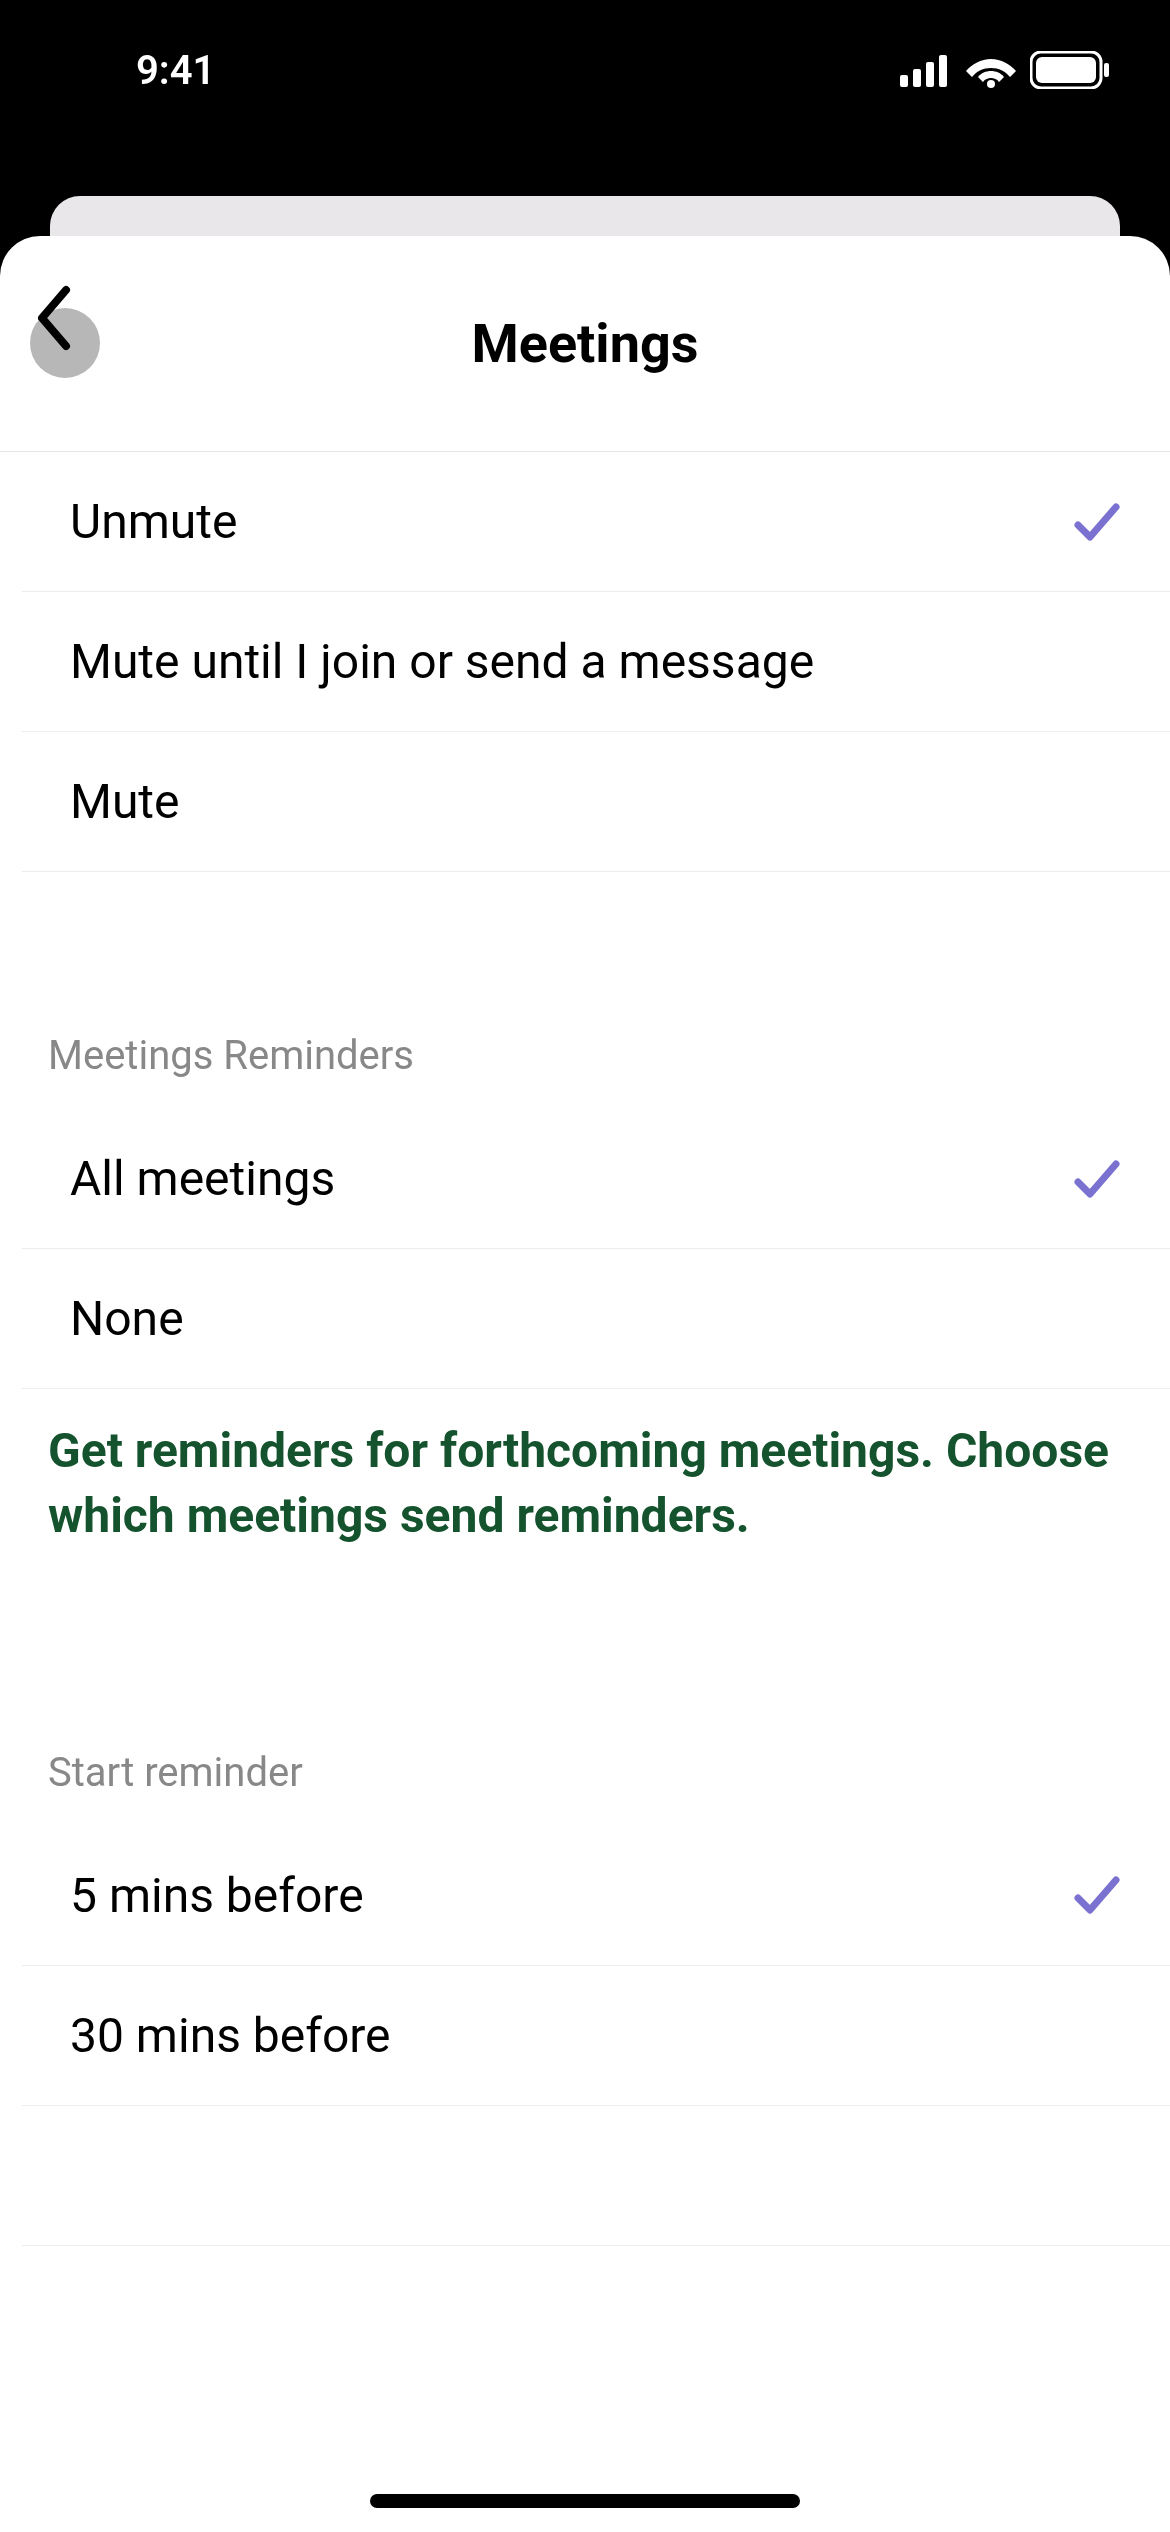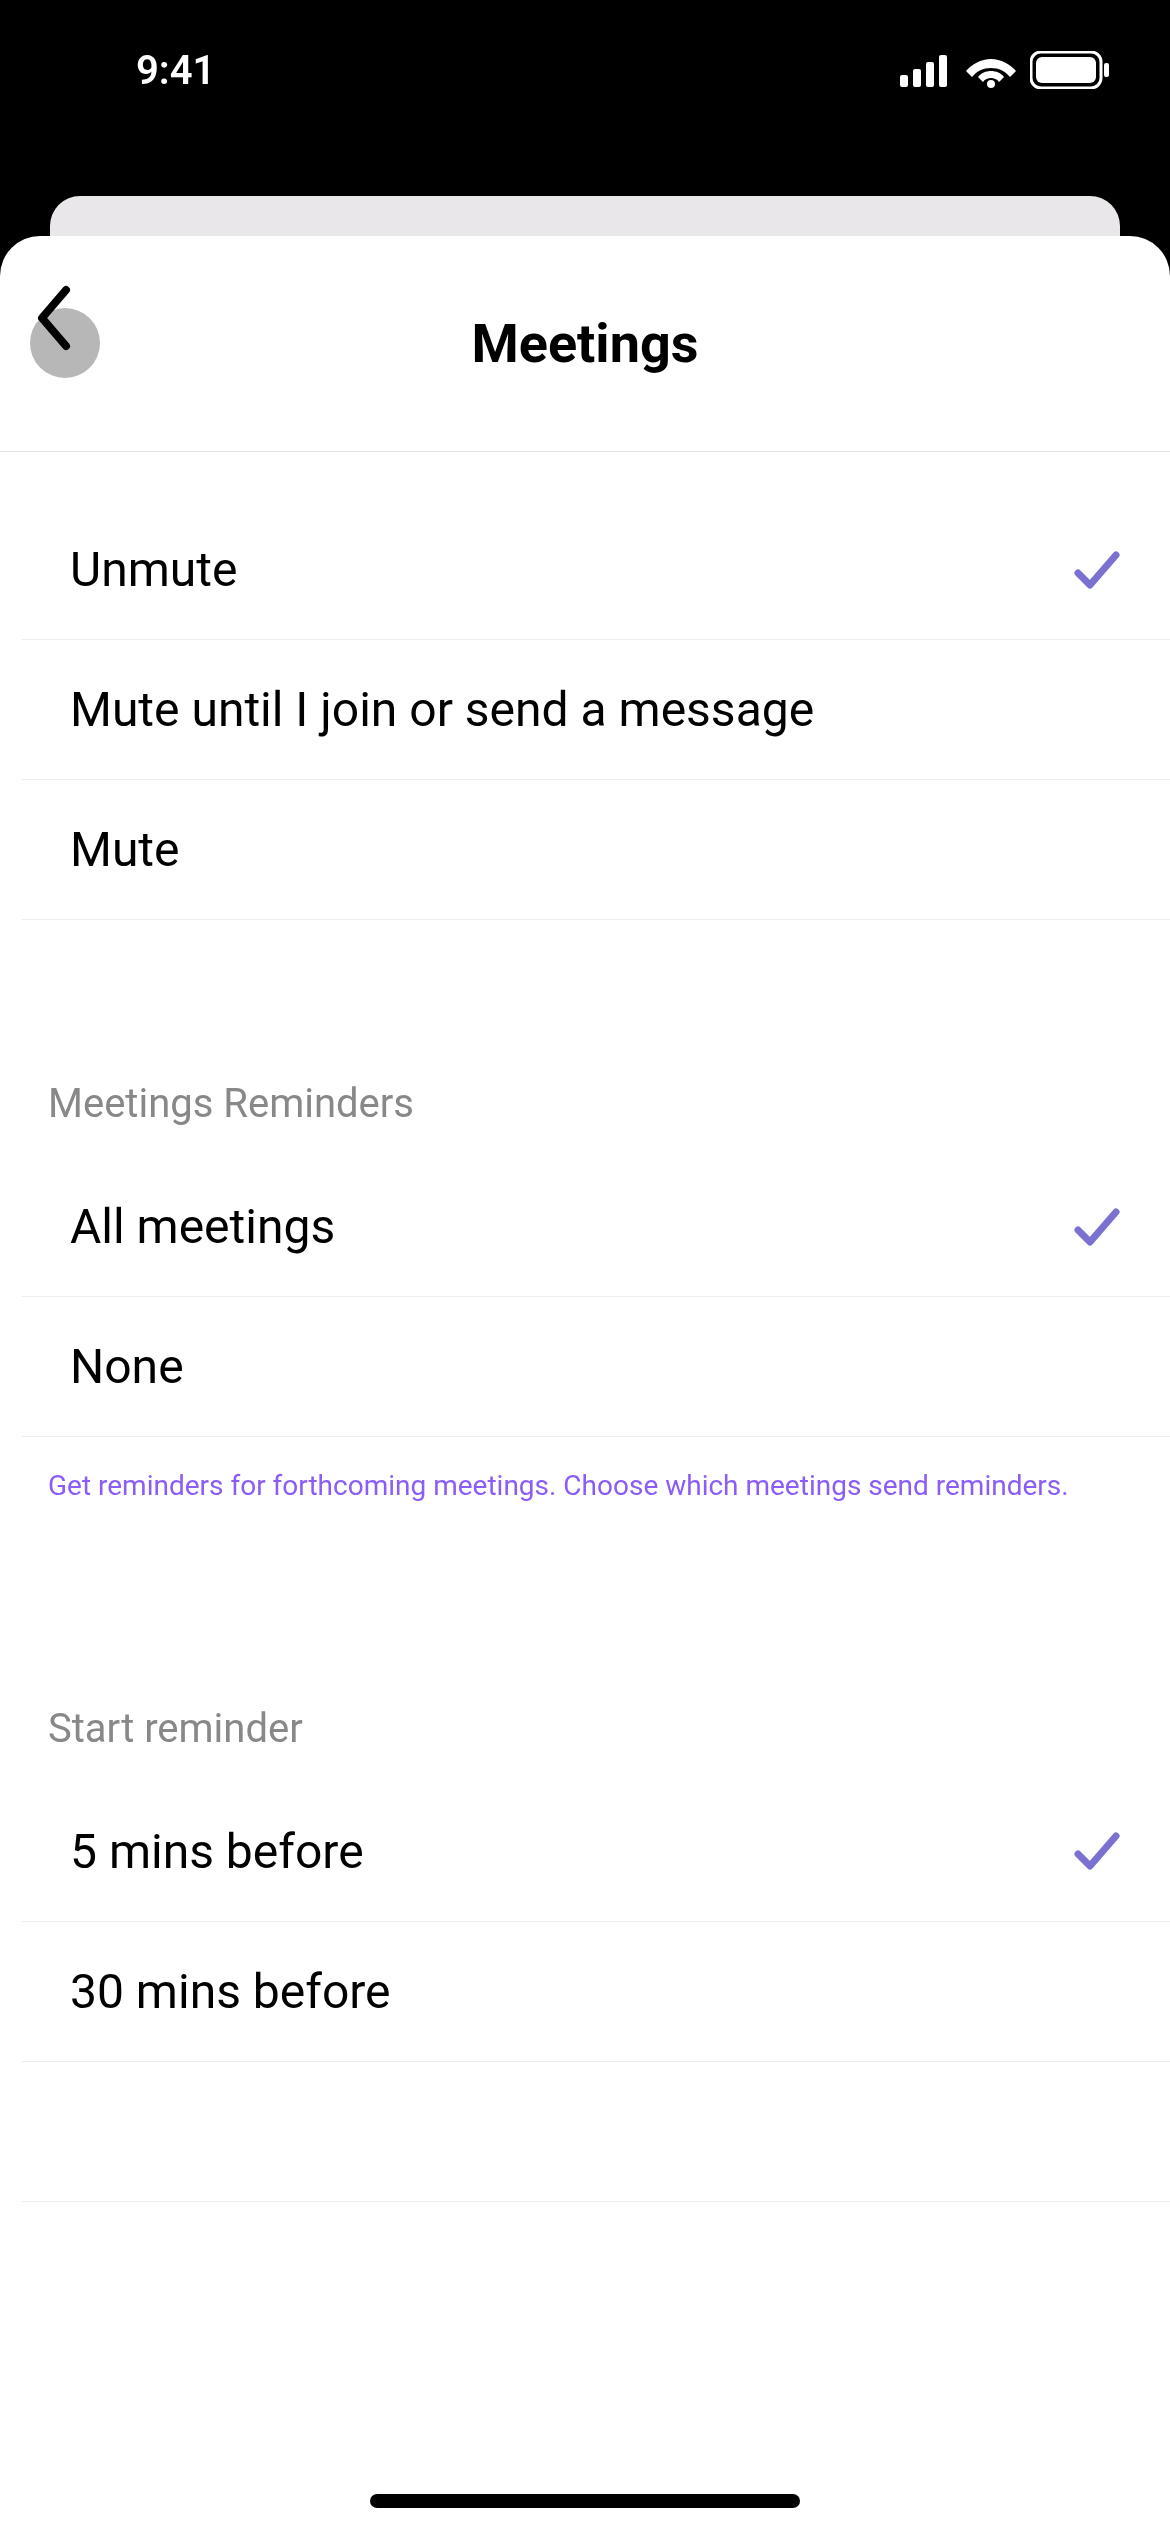--- a/index.html
+++ b/index.html
@@ -46,21 +46,20 @@
     .sheet {
       position: absolute;
       top: 236px;
       left: 0;
       right: 0;
       bottom: 0;
       background: #fff;
       border-radius: 40px 40px 0 0;
       display: flex;
       flex-direction: column;
-      gap: 48px;
     }
     .header {
       height: 216px;
       display: flex;
       align-items: center;
       justify-content: center;
       position: relative;
       border-bottom: 1px solid #e5e5e5;
     }
     .back-button {
@@ -112,23 +111,23 @@
       font-weight: 400;
       color: #000;
     }
     .check {
       width: 50px;
       height: 50px;
       flex-shrink: 0;
     }
     .section-footer {
       padding: 30px 48px 40px 48px;
-      font-size: 28px;
-      font-weight: 400;
-      color: #8b5cf6;
+      font-size: 48px;
+      font-weight: 700;
+      color: #14532d;
       line-height: 1.35;
     }
     .spacer-lg {
       height: 100px;
     }
     .home-indicator {
       position: absolute;
       bottom: 24px;
       left: 50%;
       transform: translateX(-50%);

